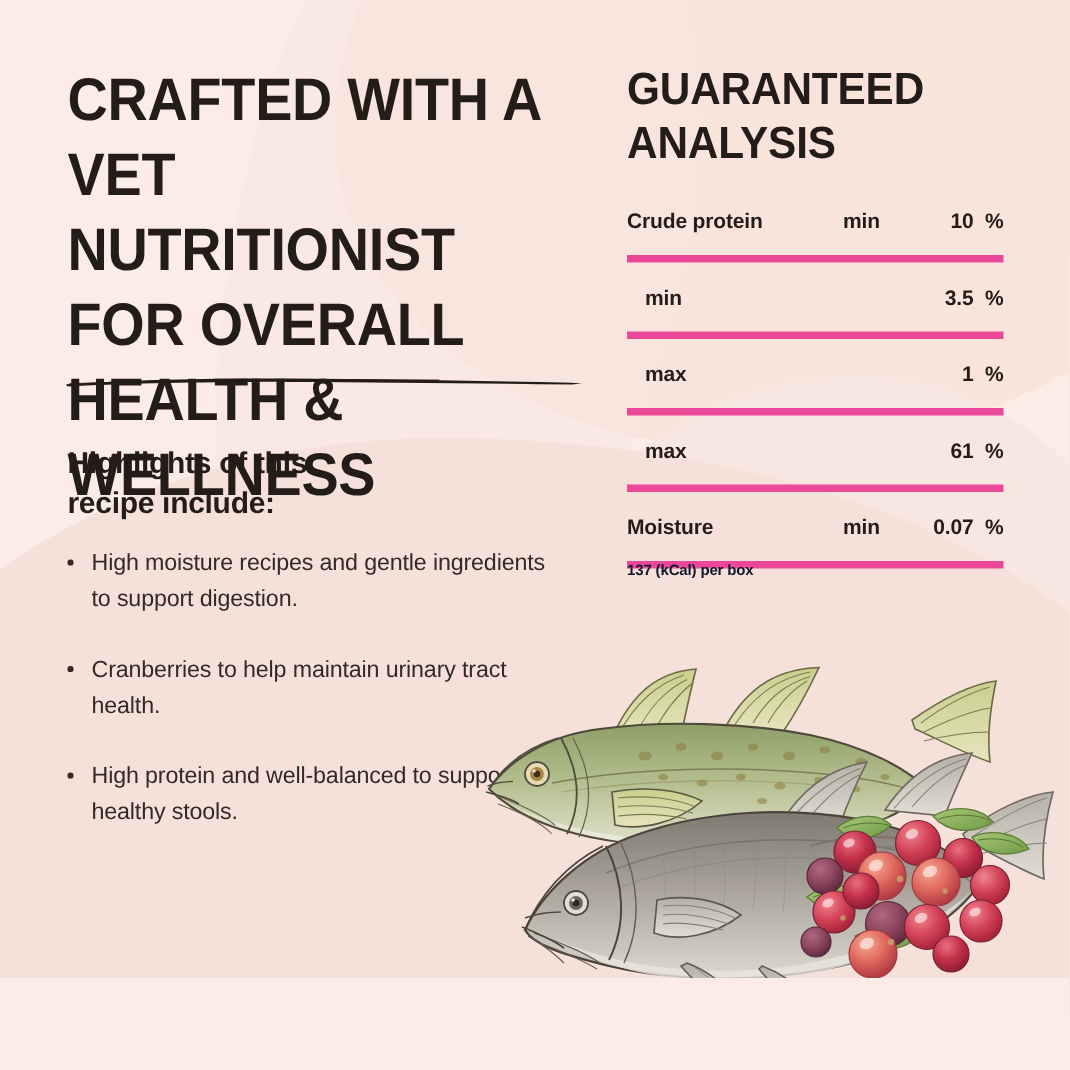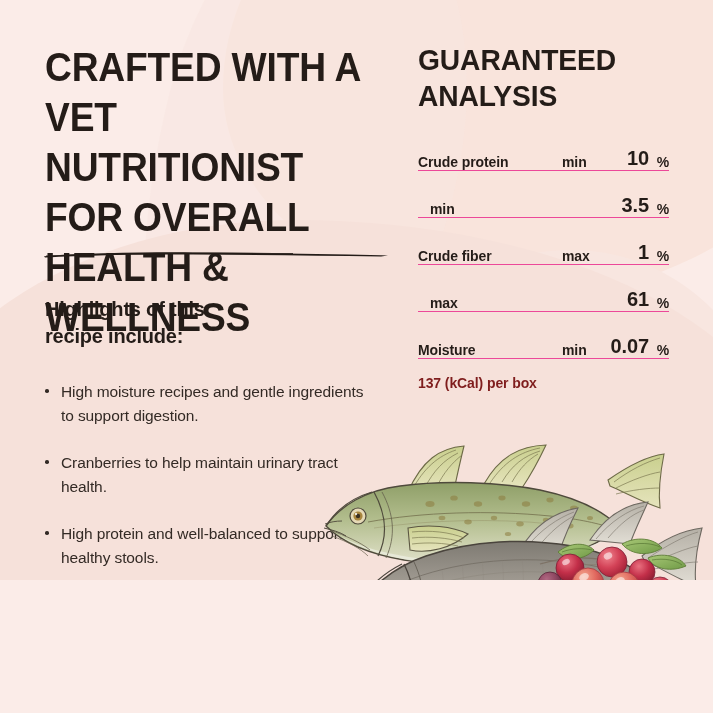--- a/index.html
+++ b/index.html
@@ -4,21 +4,21 @@
 <style>
   html,body{margin:0;padding:0;}
   body{
     width:713px;height:713px;
     background:#fbece8;
     font-family:"Liberation Sans", sans-serif;
     overflow:hidden;
   }
   .canvas{
     position:relative;
-    width:713px;height:580px;
+    width:713px;height:652px;
     overflow:hidden;
     background:#fbece8;
   }
   
   .bg-layer{position:absolute;inset:0;overflow:hidden;pointer-events:none;}
   .blob{position:absolute;border-radius:50%;}
   .blob-topright{
     right:-130px;top:-170px;width:620px;height:470px;
     background:#f9e4dc;border-radius:48% 52% 55% 45%/55% 48% 52% 45%;
   }
@@ -54,21 +54,21 @@
     transform-origin:left top;
   }
   .underline{position:absolute;left:43px;top:249px;width:346px;height:10px;}
 
   .sub-title{
     position:absolute;left:45px;top:296px;width:240px;
     font-size:20px;line-height:27px;font-weight:bold;
     color:#241c18;letter-spacing:-0.2px;
   }
   .bullets{
-    position:absolute;left:44px;top:380px;width:320px;
+    position:absolute;left:44px;top:364px;width:320px;
     list-style:none;margin:0;padding:0;
   }
   .bullet{
     position:relative;
     padding-left:17px;
     margin-bottom:24px;
     font-size:15.5px;line-height:23.5px;
     color:#332a25;
     letter-spacing:-0.1px;
   }
@@ -84,42 +84,42 @@
     font-family:"Liberation Sans Narrow","Liberation Sans", sans-serif;
     font-weight:bold;font-size:30px;line-height:36px;
     color:#241c18;text-transform:uppercase;letter-spacing:-0.1px;
     transform:scaleX(.94);transform-origin:left top;
   }
   .ga-table{
     position:absolute;left:418px;top:124px;width:251px;
   }
   .ga-row{
     position:relative;height:46px;
-    border-bottom:1px solid #ec4899;
-    display:flex;align-items:flex-end;
+    border-bottom:5px solid #ec4899;
+    display:flex;align-items:center;
   }
   .ga-label{
     font-size:14px;font-weight:bold;color:#241c18;
     flex:0 0 132px;letter-spacing:-0.1px;
   }
   .ga-qual{
     font-size:14px;font-weight:bold;color:#241c18;
     flex:0 0 48px;letter-spacing:-0.1px;margin-left:12px;
   }
   .ga-value{
-    font-size:20px;font-weight:bold;color:#241c18;
+    font-size:14px;font-weight:bold;color:#241c18;
     flex:1 1 auto;text-align:right;letter-spacing:-0.1px;
   }
   .ga-pct{
     font-size:14px;font-weight:bold;color:#241c18;
     flex:0 0 20px;text-align:right;letter-spacing:-0.1px;
   }
   .kcal{
     position:absolute;left:418px;top:375px;
-    font-size:14px;font-weight:bold;color:#7f1d1d;letter-spacing:-0.1px;
+    font-size:10px;font-weight:bold;color:#0f172a;letter-spacing:-0.1px;
   }
 
   
   .illustration{
     position:absolute;left:312px;top:432px;width:398px;height:258px;
   }
 </style>
 </head>
 <body>
 
@@ -177,21 +177,20 @@
       <span class="ga-qual">min</span>
       <span class="ga-value">10</span>
       <span class="ga-pct">%</span>
     </div>
     <div class="ga-row">
       <span class="ga-qual">min</span>
       <span class="ga-value">3.5</span>
       <span class="ga-pct">%</span>
     </div>
     <div class="ga-row">
-      <span class="ga-label">Crude fiber</span>
       <span class="ga-qual">max</span>
       <span class="ga-value">1</span>
       <span class="ga-pct">%</span>
     </div>
     <div class="ga-row">
       <span class="ga-qual">max</span>
       <span class="ga-value">61</span>
       <span class="ga-pct">%</span>
     </div>
     <div class="ga-row">

